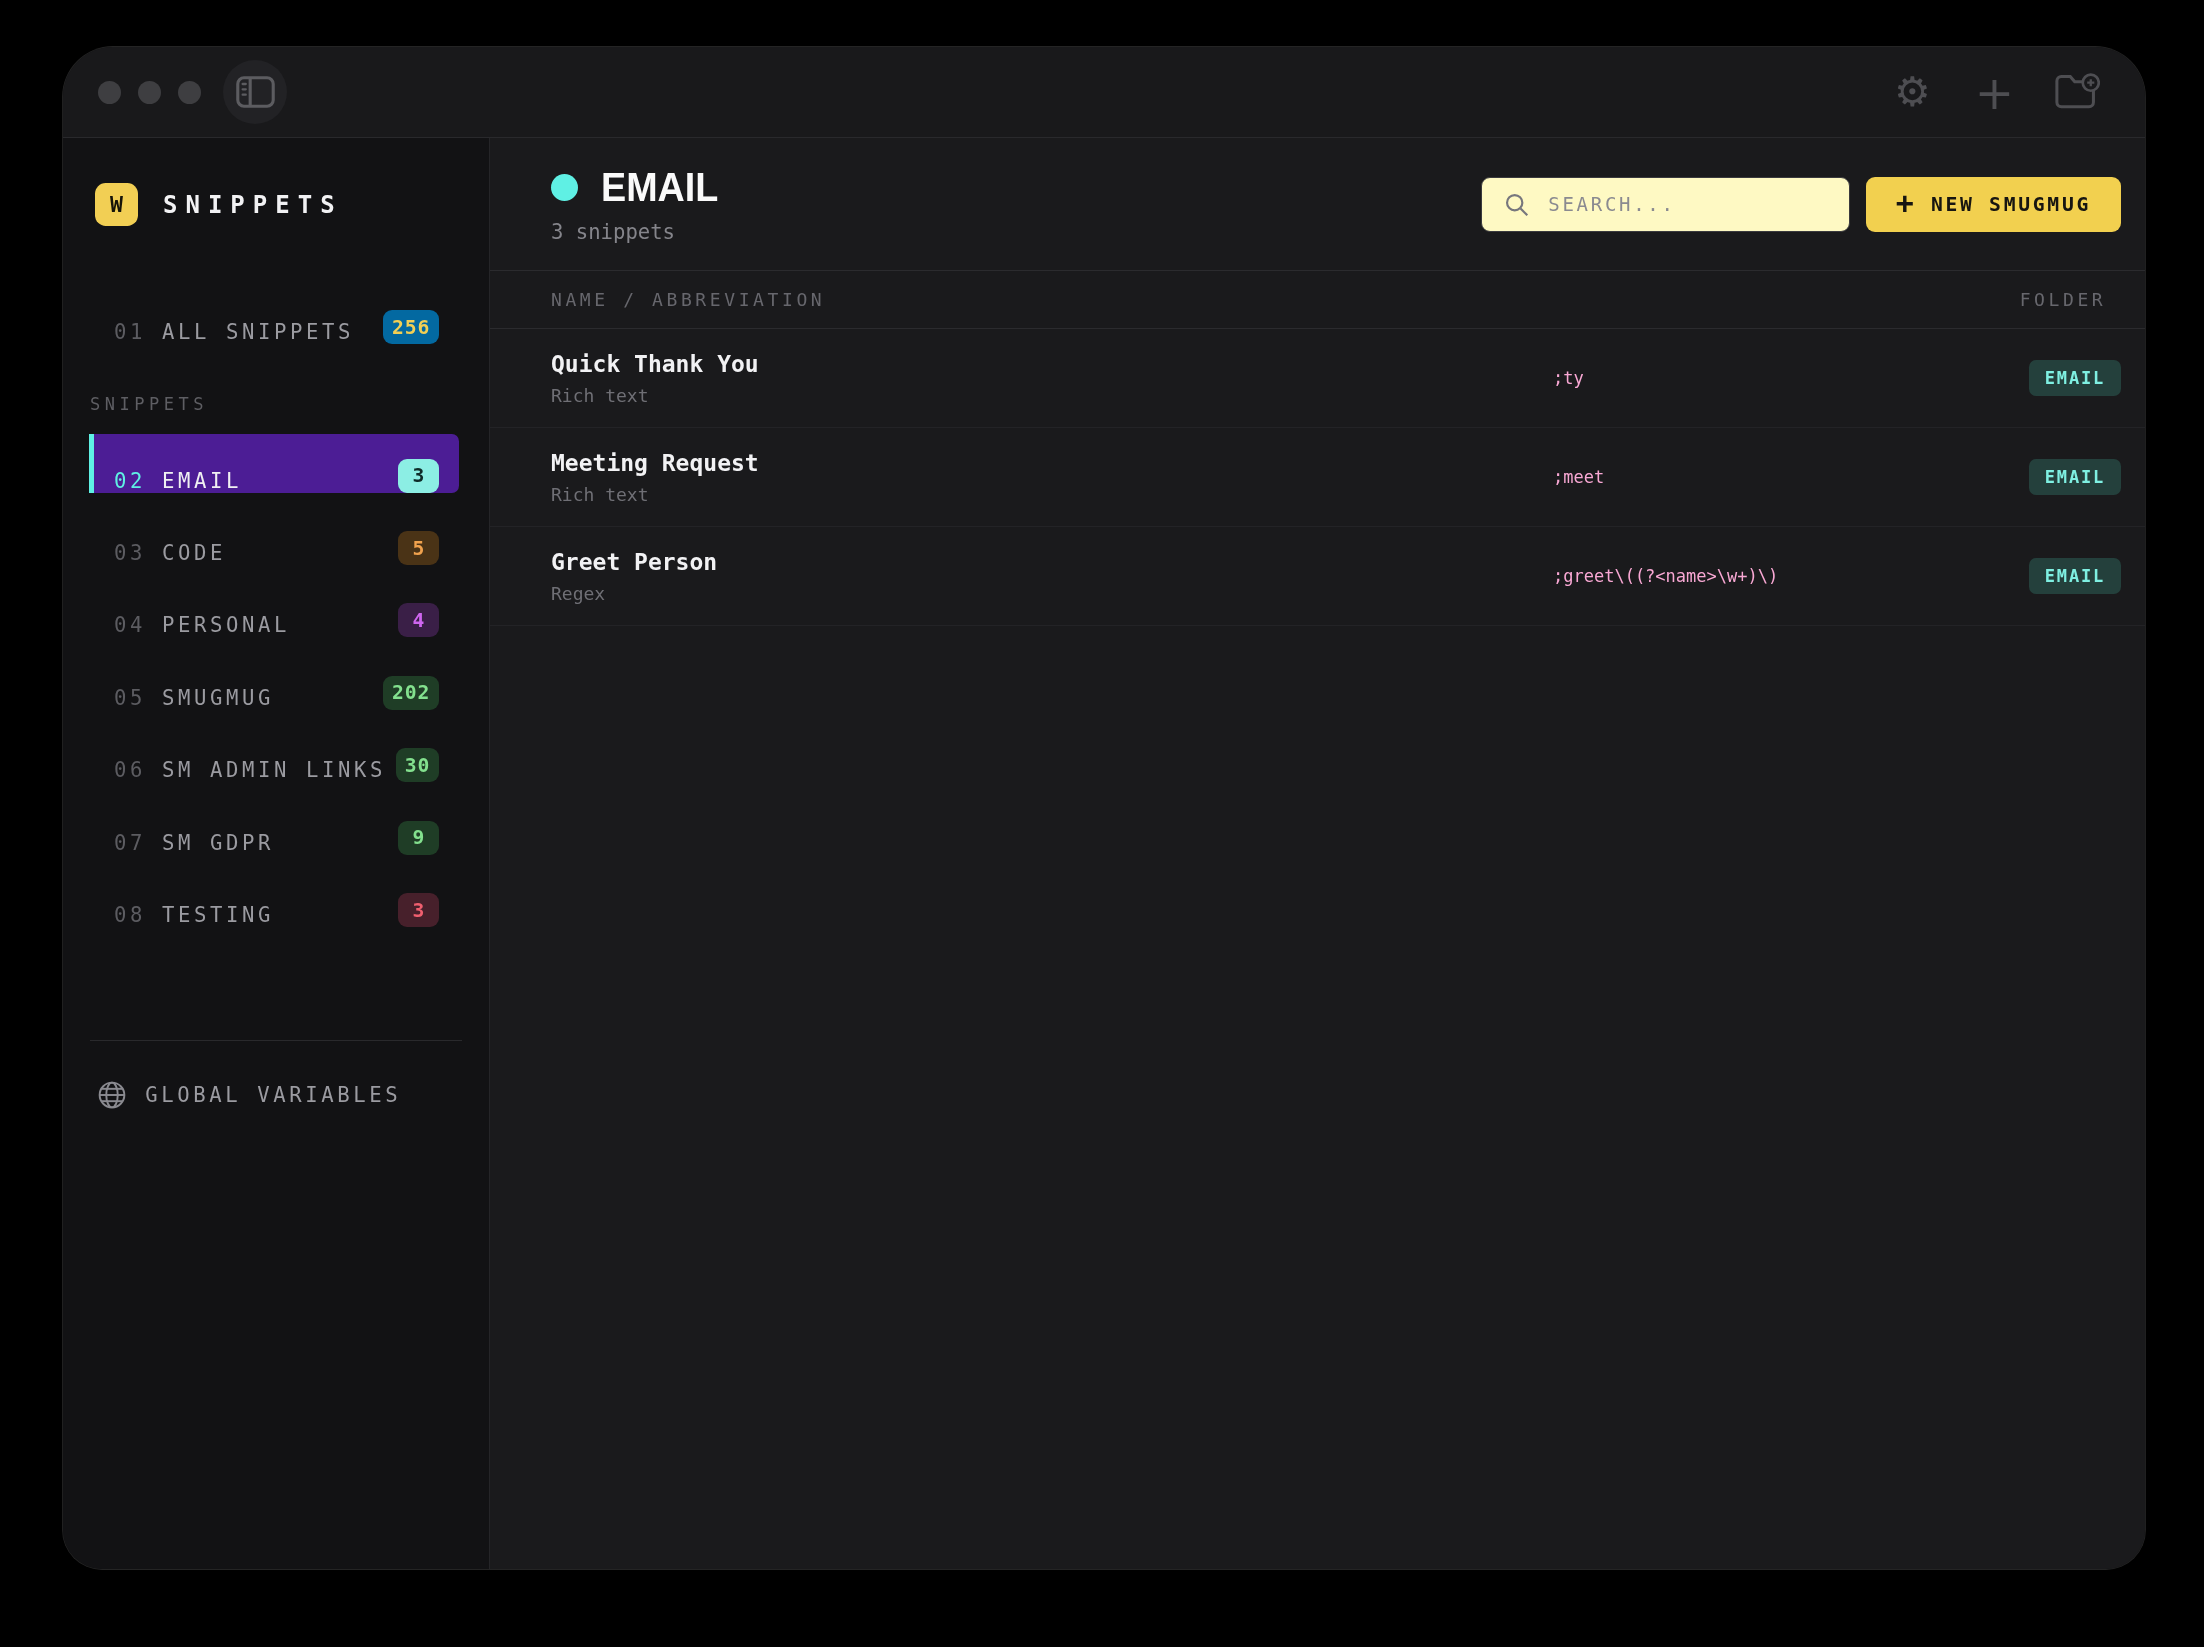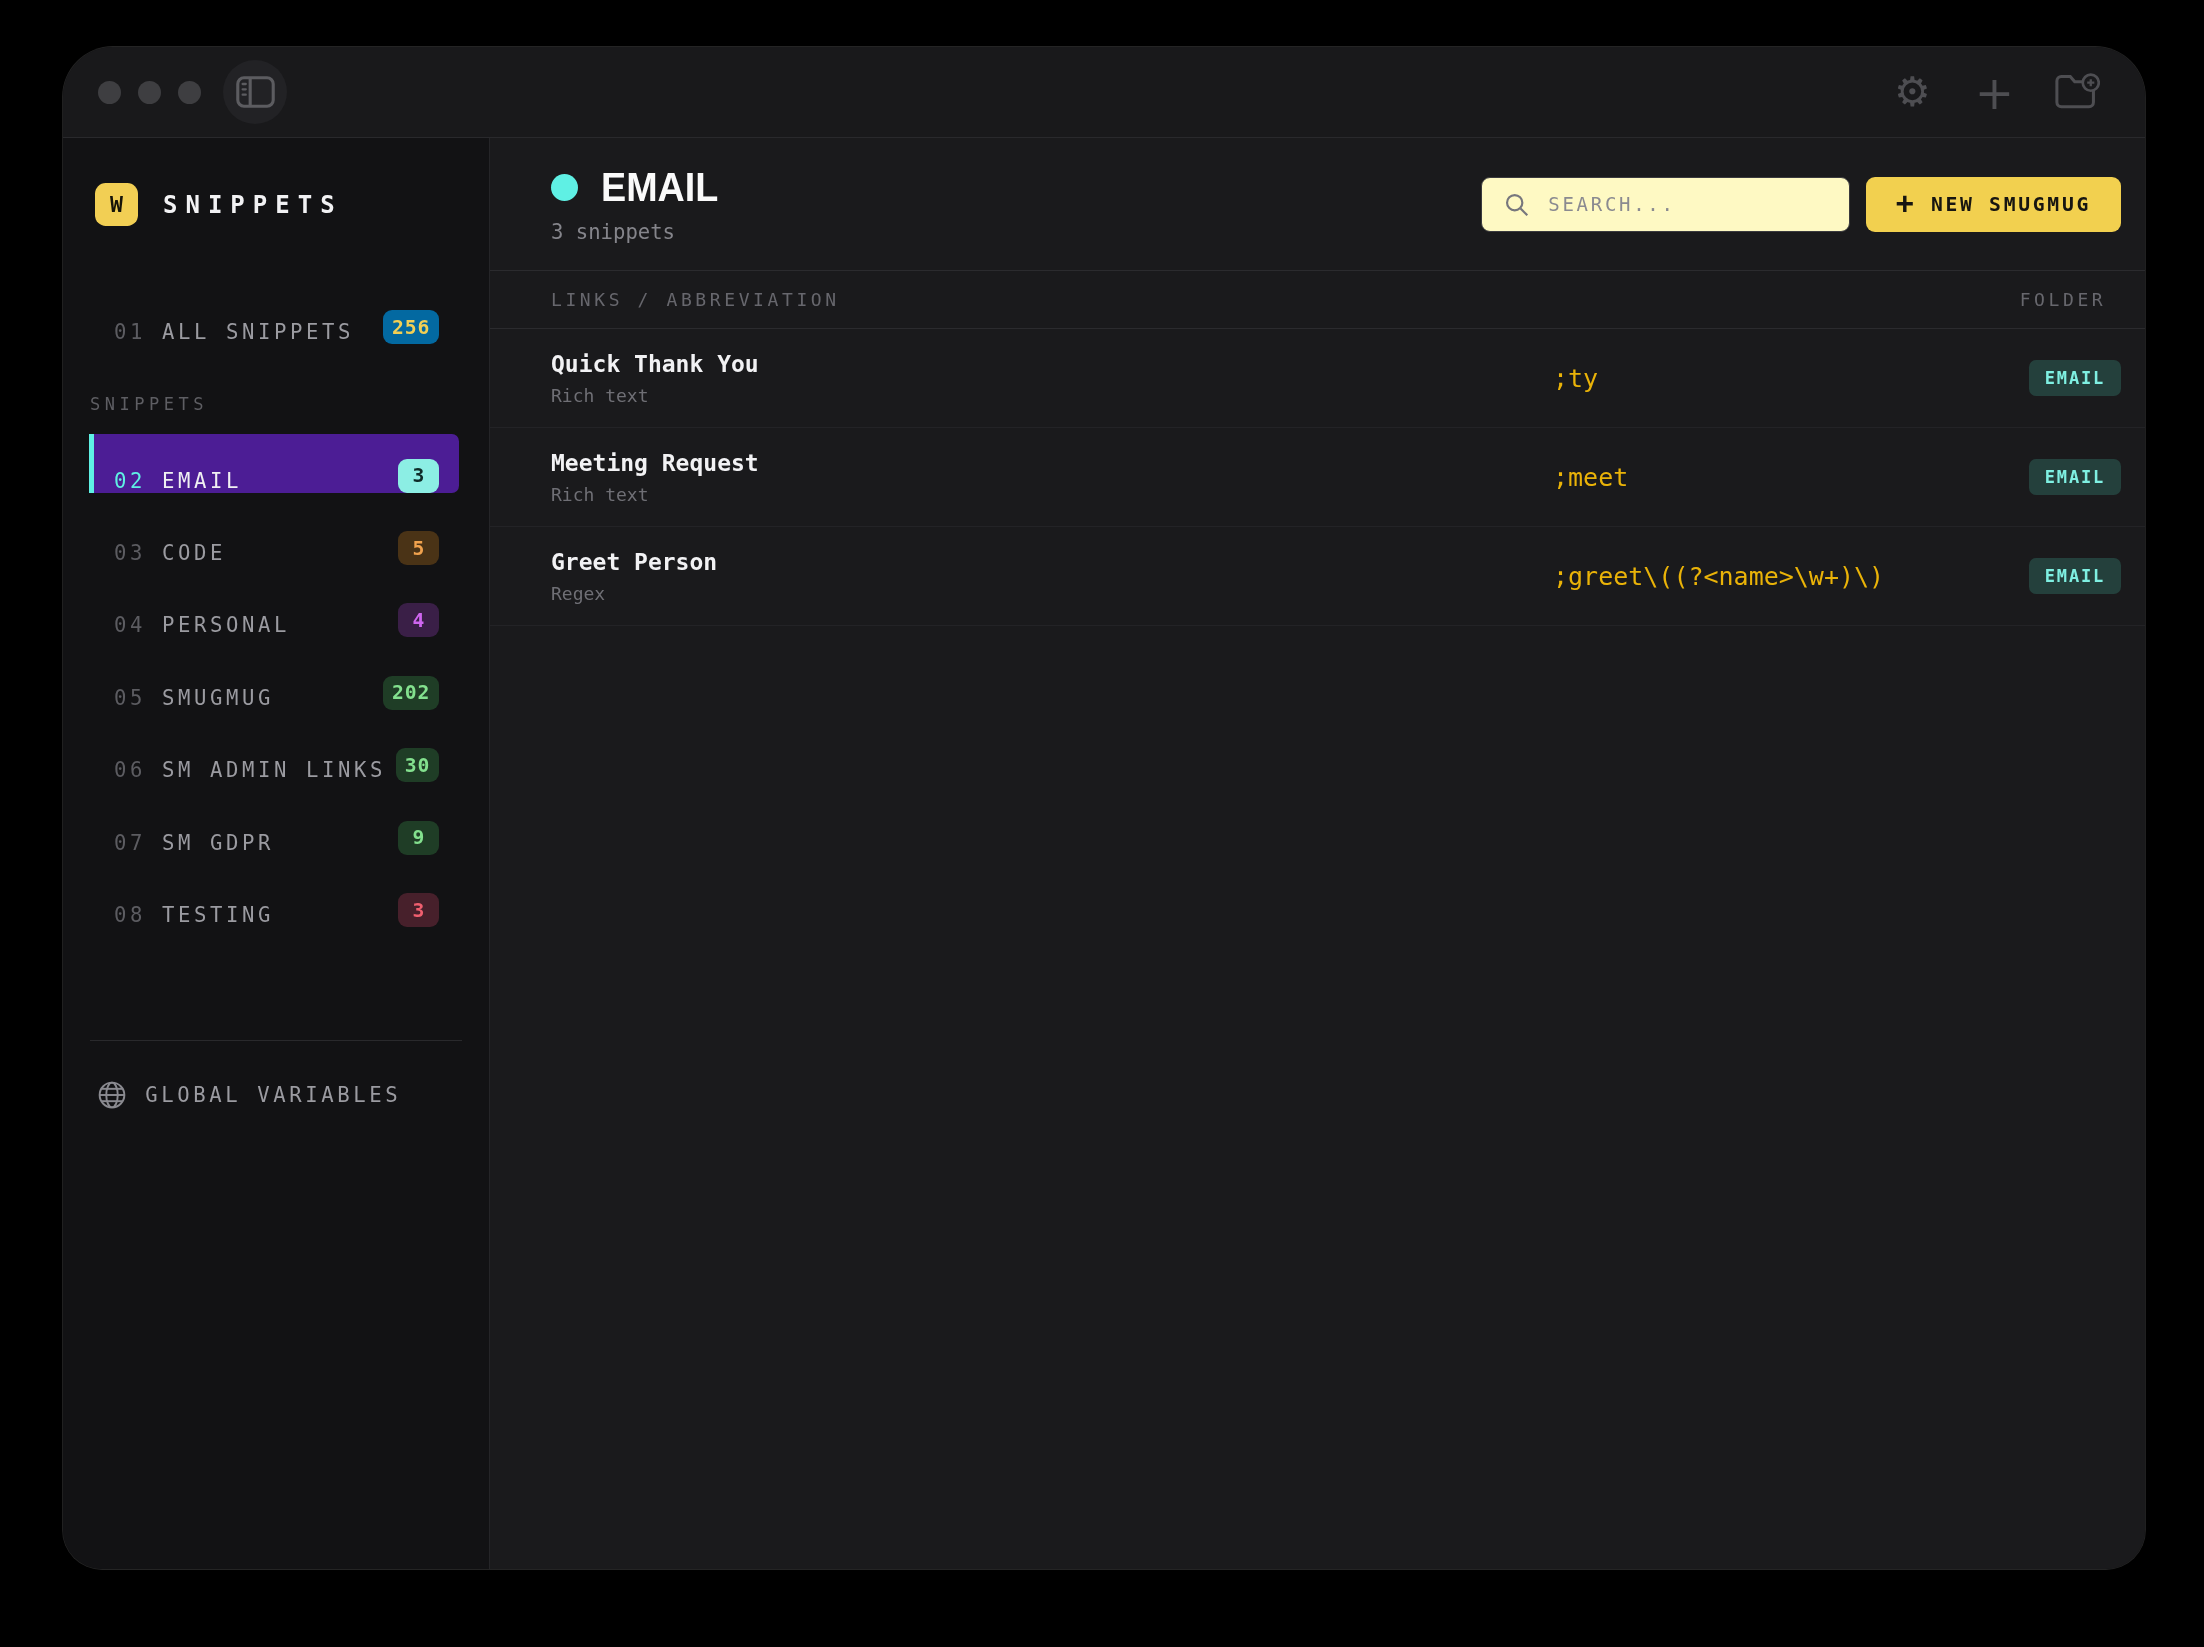--- a/index.html
+++ b/index.html
@@ -85,21 +85,21 @@
     letter-spacing:3.6px; }
   .col-name { flex:1; }
   .col-abbr { width:452px; flex:0 0 452px; }
   .col-folder { width:116px; flex:0 0 116px; text-align:center; }
 
   .row { height:99px; border-bottom:0.9px solid #232326; display:flex; align-items:center;
     padding:0 24px 0 61px; cursor:pointer; }
   .row .name-cell { flex:1; display:flex; flex-direction:column; gap:8px; }
   .row .snippet-name { color:#f2f2f4; font-weight:bold; font-size:23px; }
   .row .snippet-type { color:#6f6f75; font-size:18px; }
-  .row .abbr-cell { width:452px; flex:0 0 452px; color:#eab308; font-size:25px; }
+  .row .abbr-cell { width:452px; flex:0 0 452px; color:#f9a8d4; font-size:17px; }
   .row .folder-cell { width:116px; flex:0 0 116px; display:flex; justify-content:flex-end; }
   .folder-tag { background:#24403c; color:#7ff0e2; font-size:17px; font-weight:bold;
     letter-spacing:1.8px; border-radius:7.2px; padding:8px 16px; }
 
   svg { display:block; }
 </style>
 </head>
 <body>
 
 <div class="window">
@@ -233,21 +233,21 @@
           </span>
           <input type="text" placeholder="SEARCH..." style="">
         </div>
         <button class="new-snippet-btn">
           <span class="plus">+</span>
           <span>NEW SMUGMUG</span>
         </button>
       </div>
 
       <div class="table-header">
-        <span class="col-name">LINKS / ABBREVIATION</span>
+        <span class="col-name">NAME / ABBREVIATION</span>
         <span class="col-abbr"></span>
         <span class="col-folder">FOLDER</span>
       </div>
 
       <div class="row">
         <div class="name-cell">
           <span class="snippet-name">Quick Thank You</span>
           <span class="snippet-type">Rich text</span>
         </div>
         <div class="abbr-cell">;ty</div>

